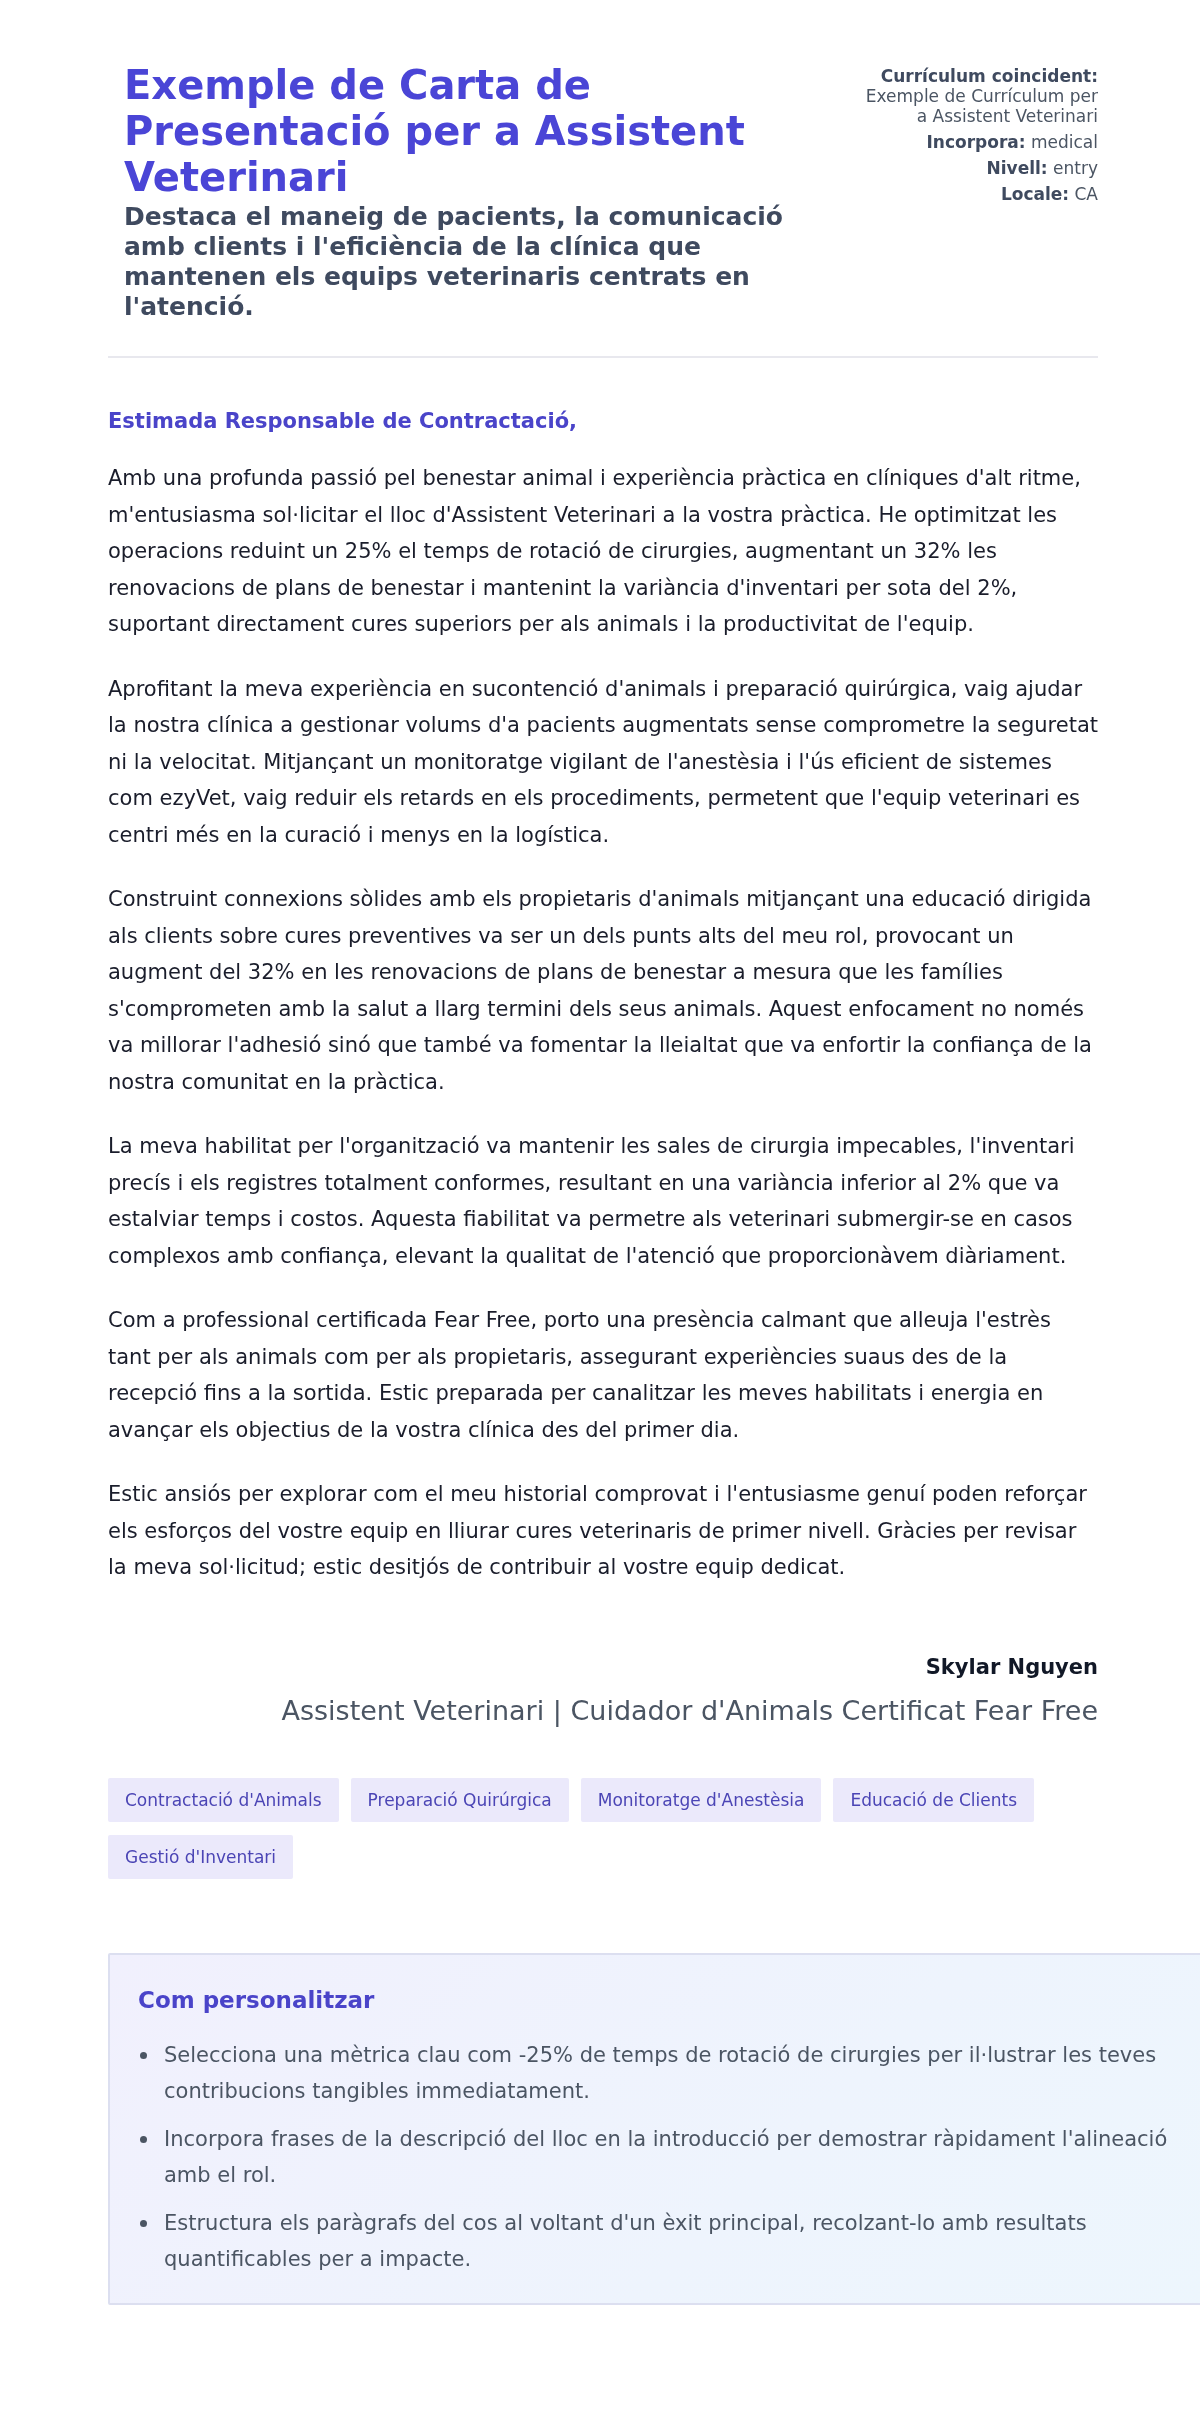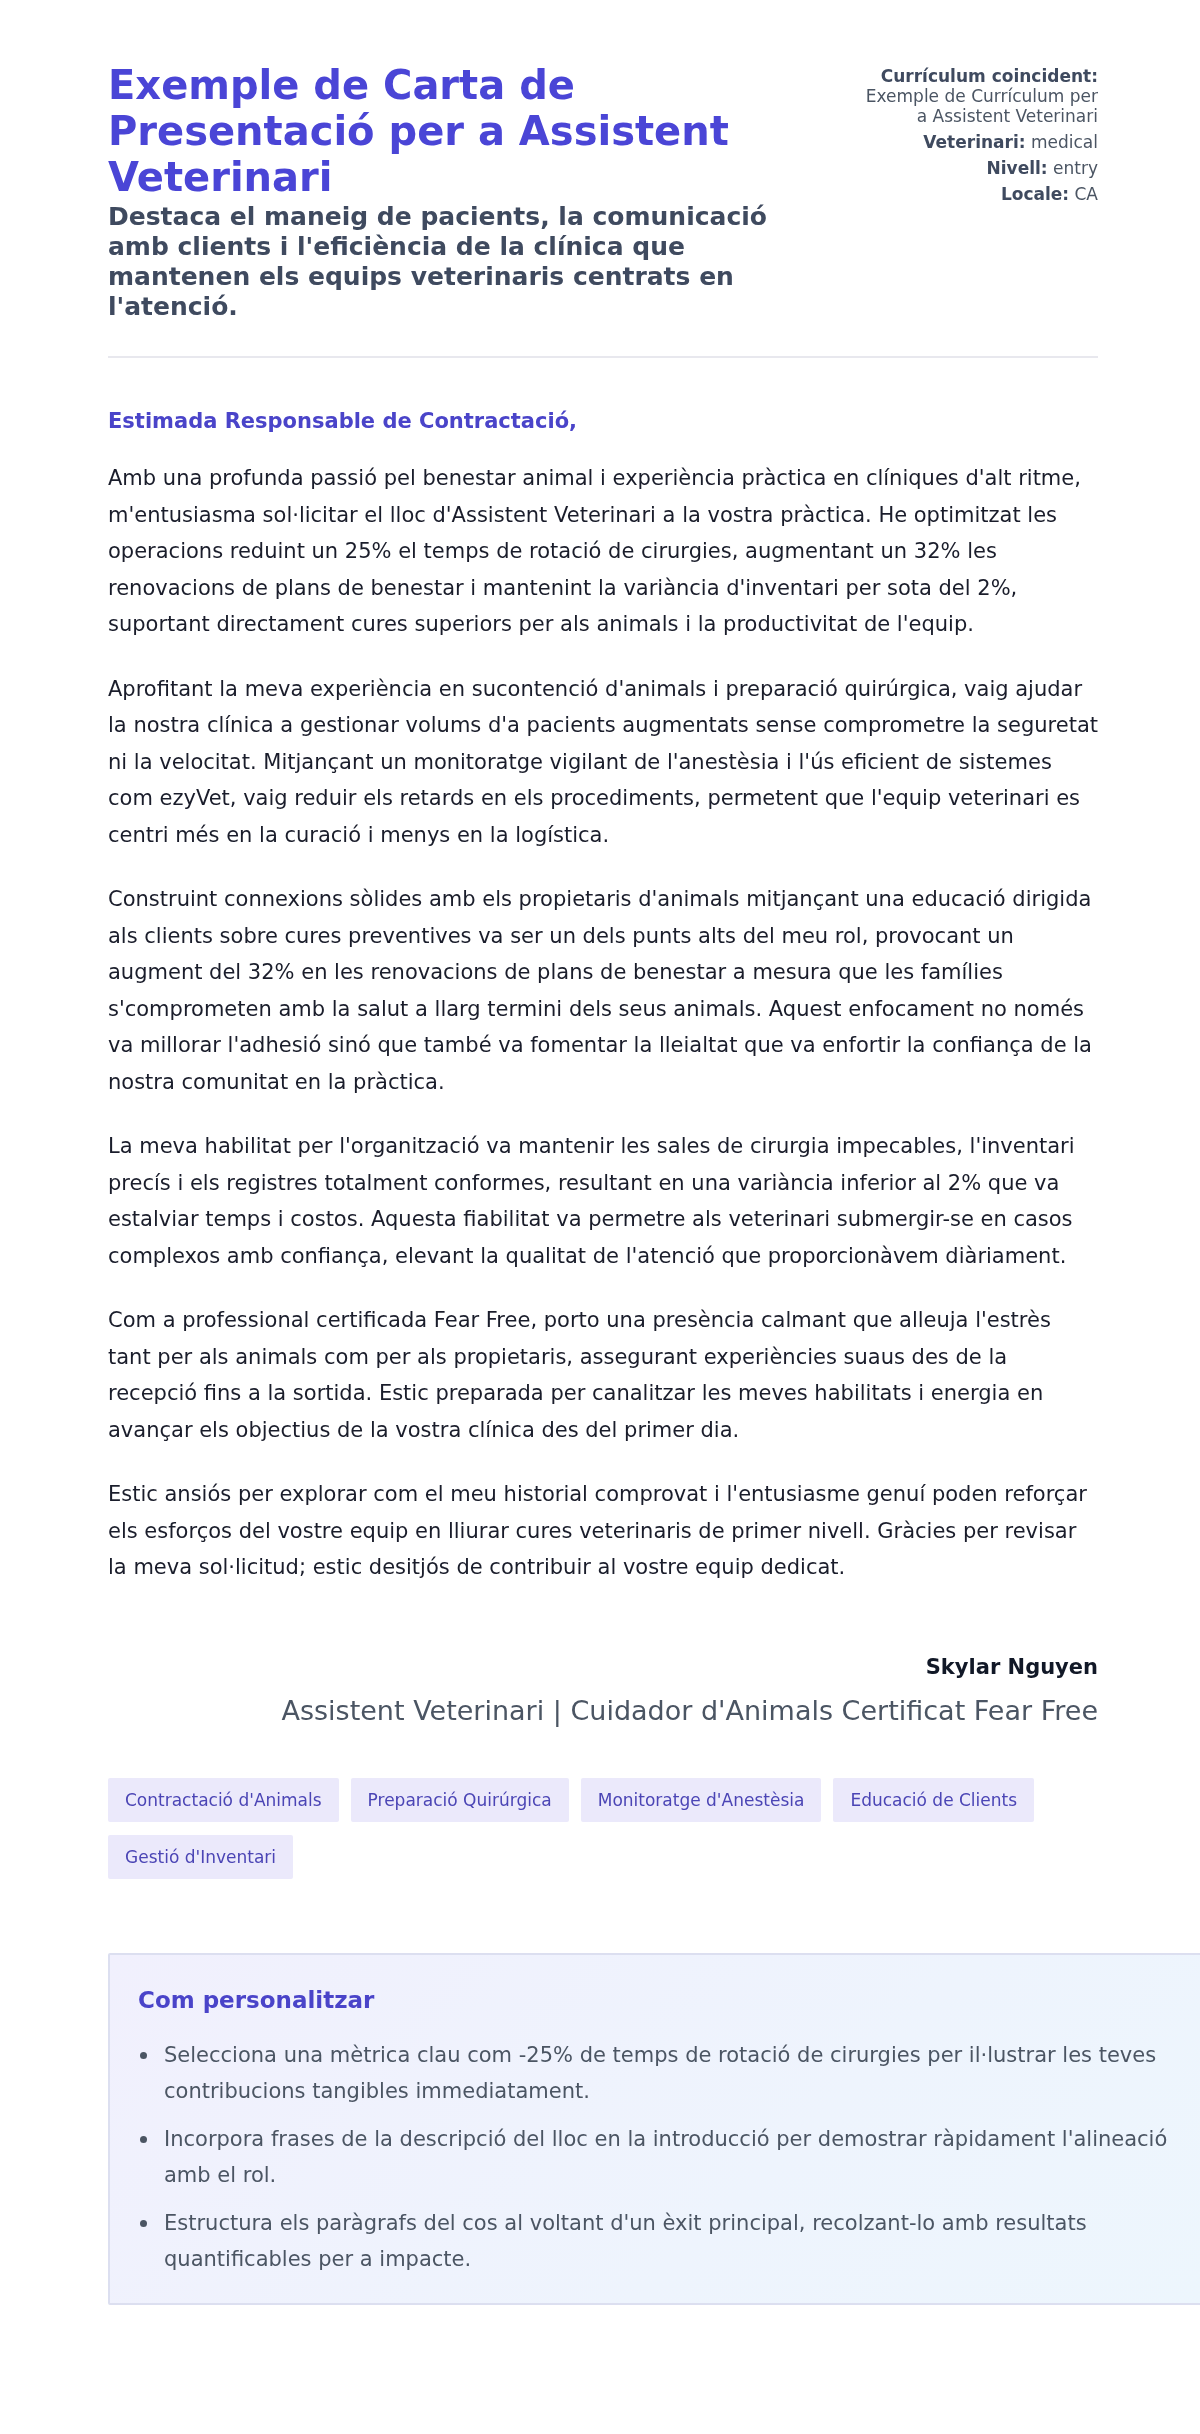--- a/index.html
+++ b/index.html
@@ -11,20 +11,21 @@
     color: #1f2937;
     position: relative;
   }
   .page {
     padding: 62px 102px 60px 108px;
   }
   .header {
     display: flex;
     justify-content: space-between;
     align-items: flex-start;
+    margin-left: 16px;
   }
   .header-left { width: 700px; }
   .title {
     font-size: 40px;
     line-height: 46px;
     font-weight: bold;
     color: #4a45d6;
     letter-spacing: 0px;
   }
   .subtitle {
@@ -145,21 +146,21 @@
     <div class="header-left">
       <h1 class="title">Exemple de Carta de Presentació per a Assistent Veterinari</h1>
       <h2 class="subtitle">Destaca el maneig de pacients, la comunicació amb clients i l'eficiència de la clínica que mantenen els equips veterinaris centrats en l'atenció.</h2>
     </div>
     <aside class="meta">
       <div class="meta-row first">
         <span class="k">Currículum coincident:</span>
         <span class="v">Exemple de Currículum per a Assistent Veterinari</span>
       </div>
       <div class="meta-row">
-        <span class="k">Veterinari:</span>
+        <span class="k">Incorpora:</span>
         <span class="v">medical</span>
       </div>
       <div class="meta-row">
         <span class="k">Nivell:</span>
         <span class="v">entry</span>
       </div>
       <div class="meta-row">
         <span class="k">Locale:</span>
         <span class="v">CA</span>
       </div>

